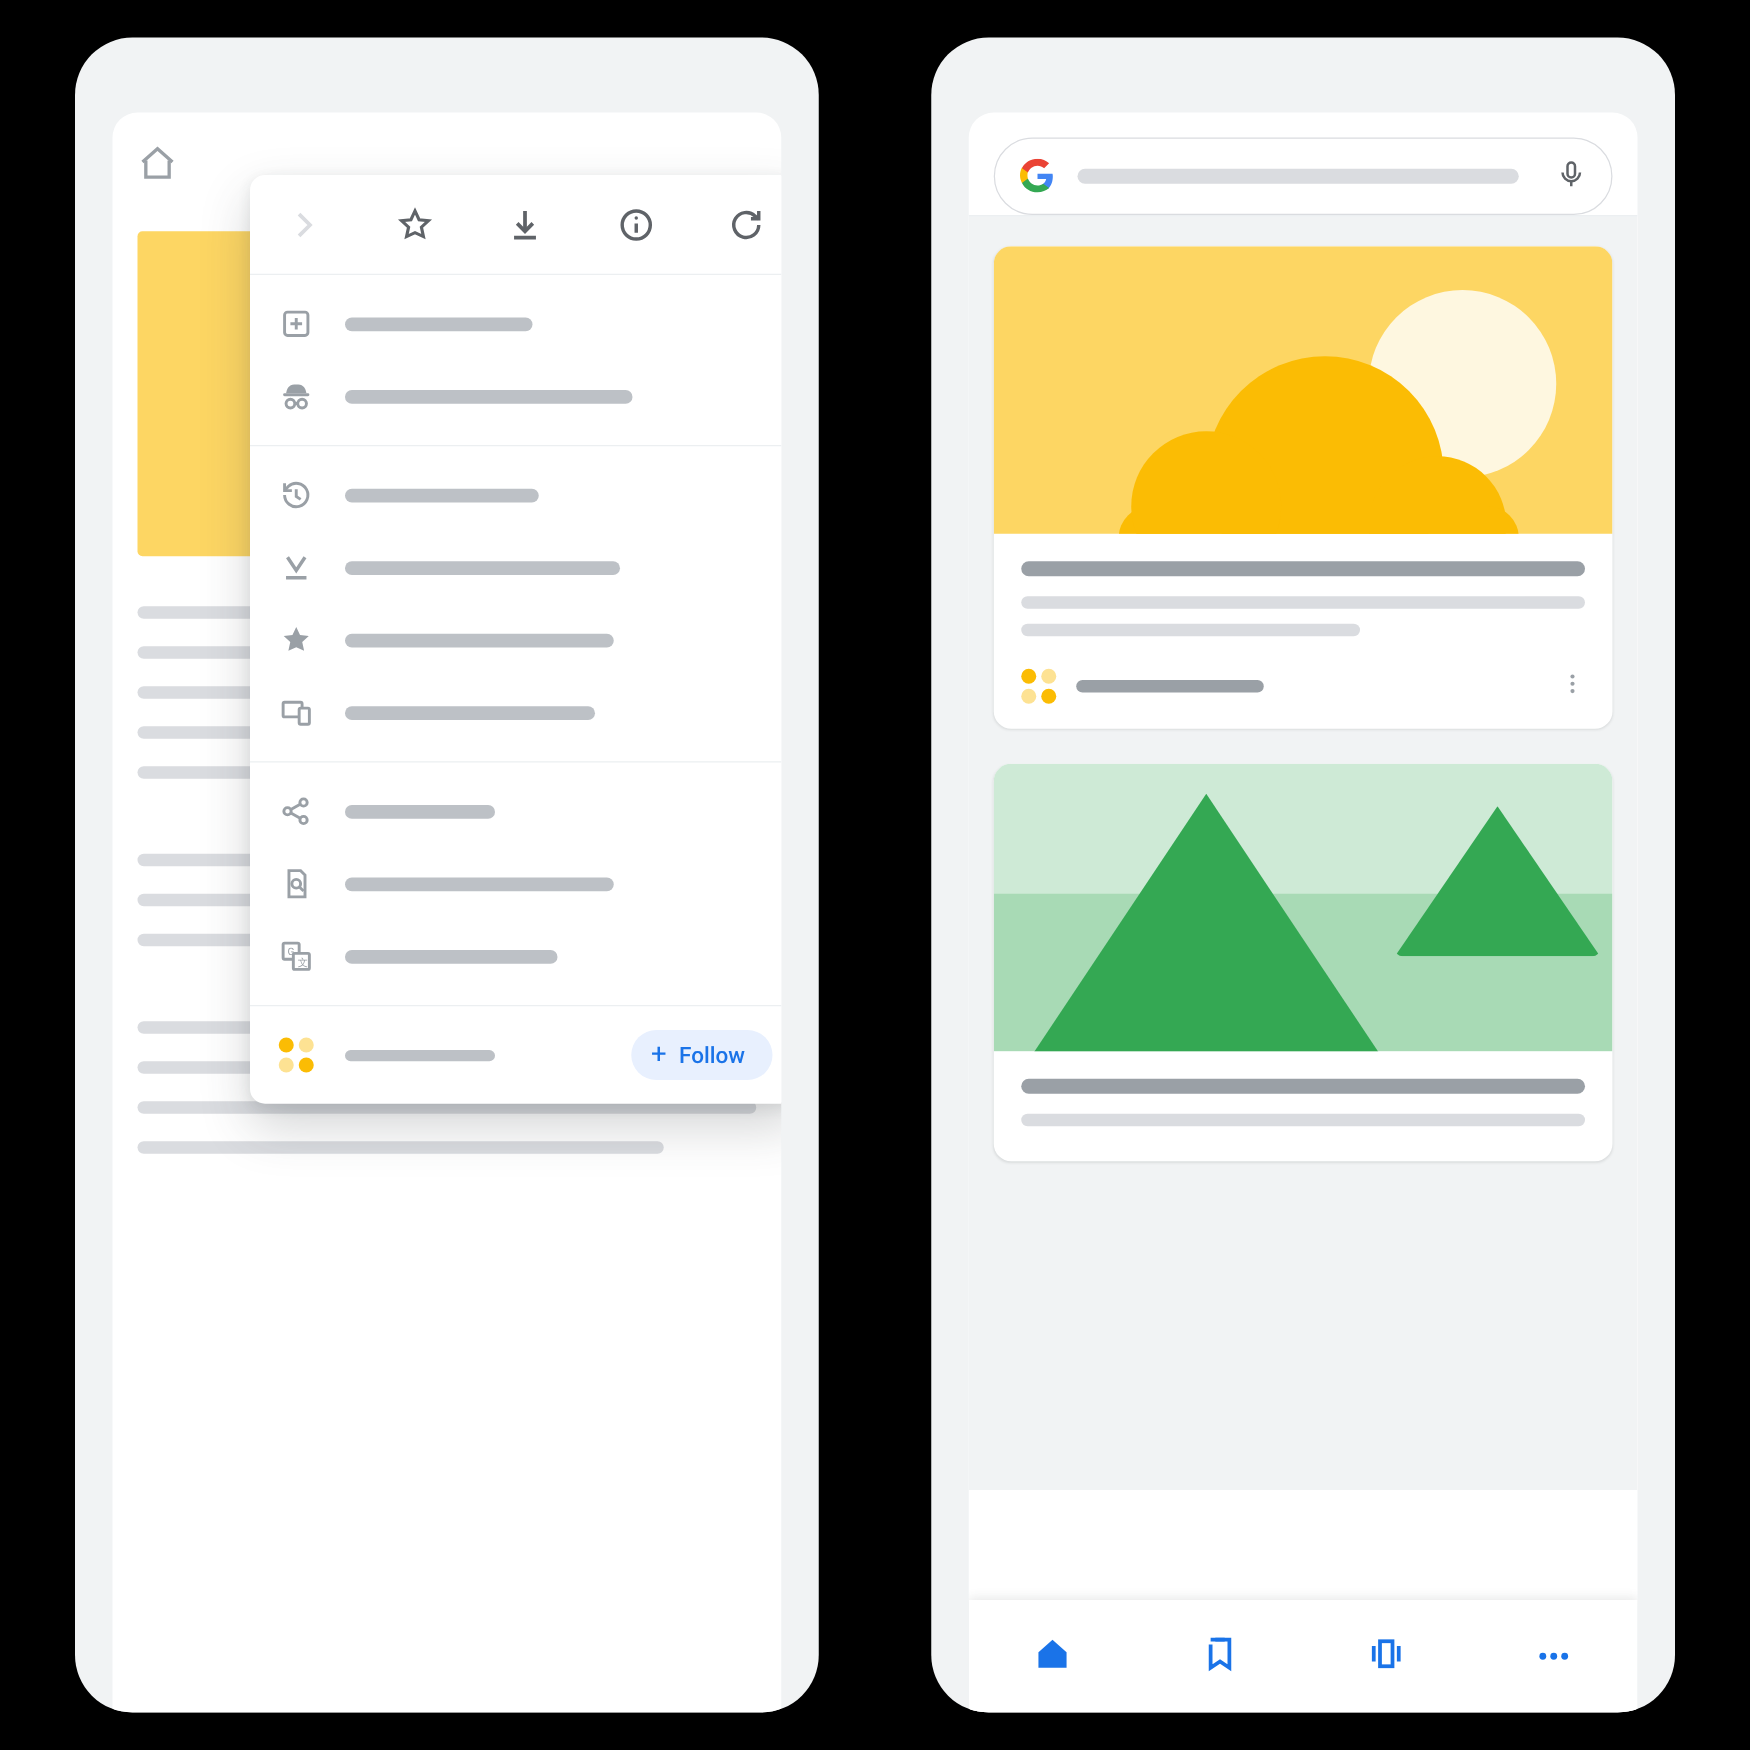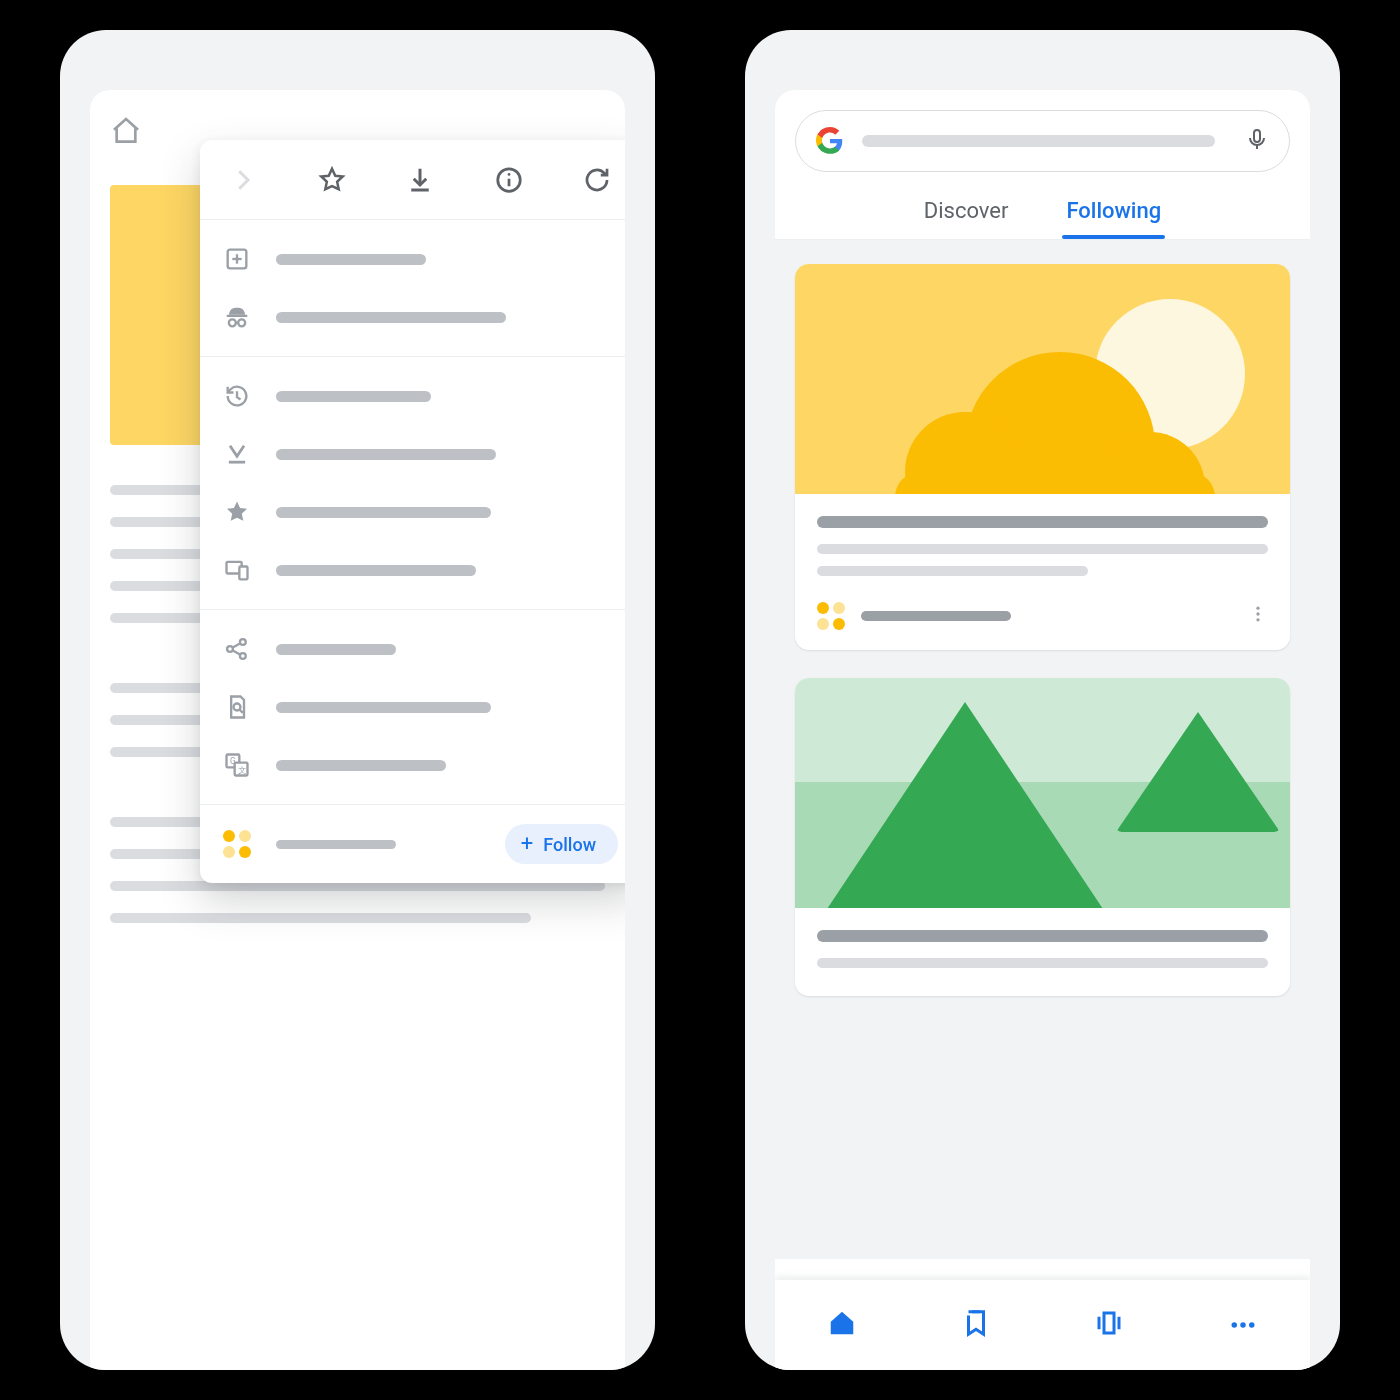--- a/index.html
+++ b/index.html
@@ -381,24 +381,20 @@
         <span class="ph"></span>
         <span class="mic">
           <svg viewBox="0 0 24 24" fill="none" stroke="currentColor" stroke-width="2">
               <rect x="9" y="3" width="6" height="12" rx="3"></rect>
               <path d="M5 11a7 7 0 0 0 14 0"></path>
               <line x1="12" y1="18" x2="12" y2="22"></line>
             </svg>
         </span>
       </div>
 
-      <div class="tabs">
-        <div class="tab">Discover</div>
-        <div class="tab active">Following</div>
-      </div>
 
       <div class="feed">
         <div class="card">
           <div class="img weather">
             <div class="sun"></div>
             <div class="cloud">
                 <span class="tail"></span>
                 <span class="base"></span>
               </div>
           </div>

